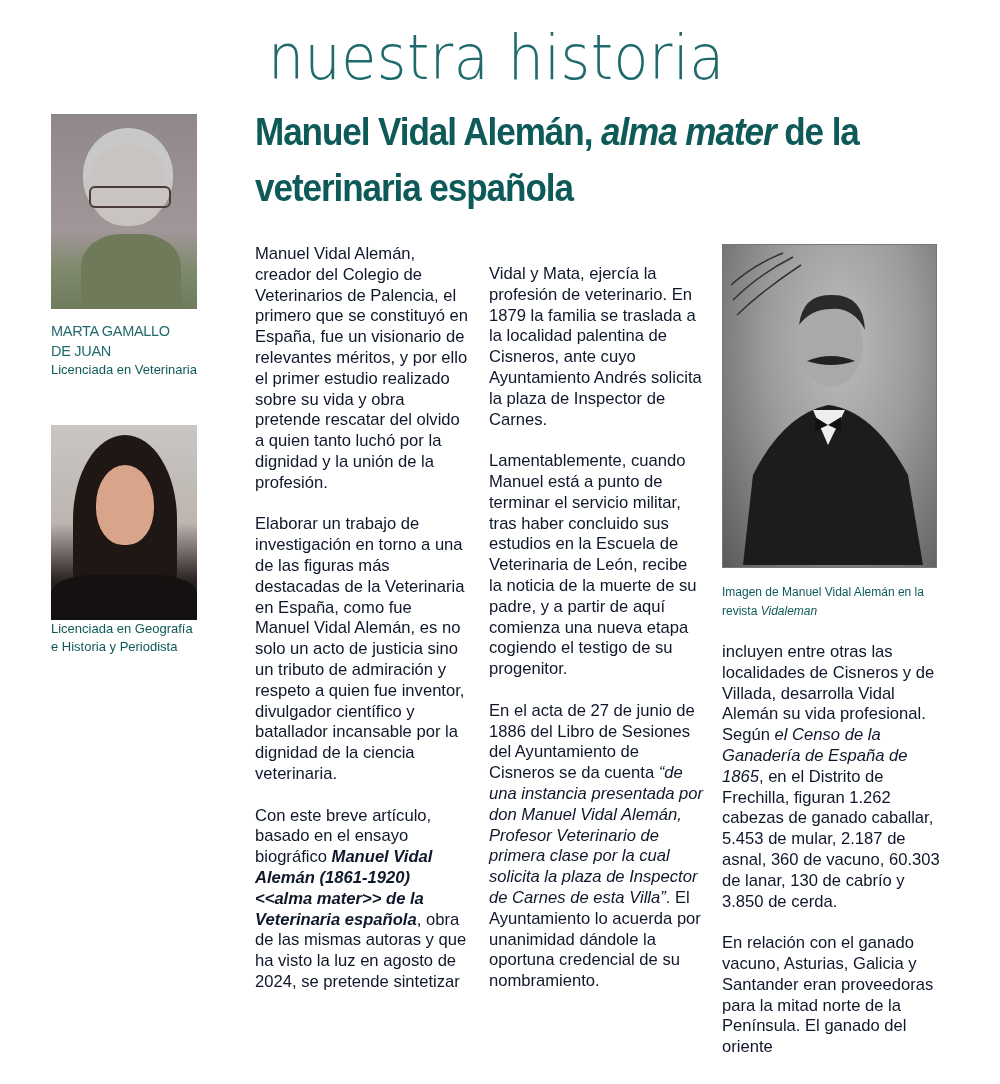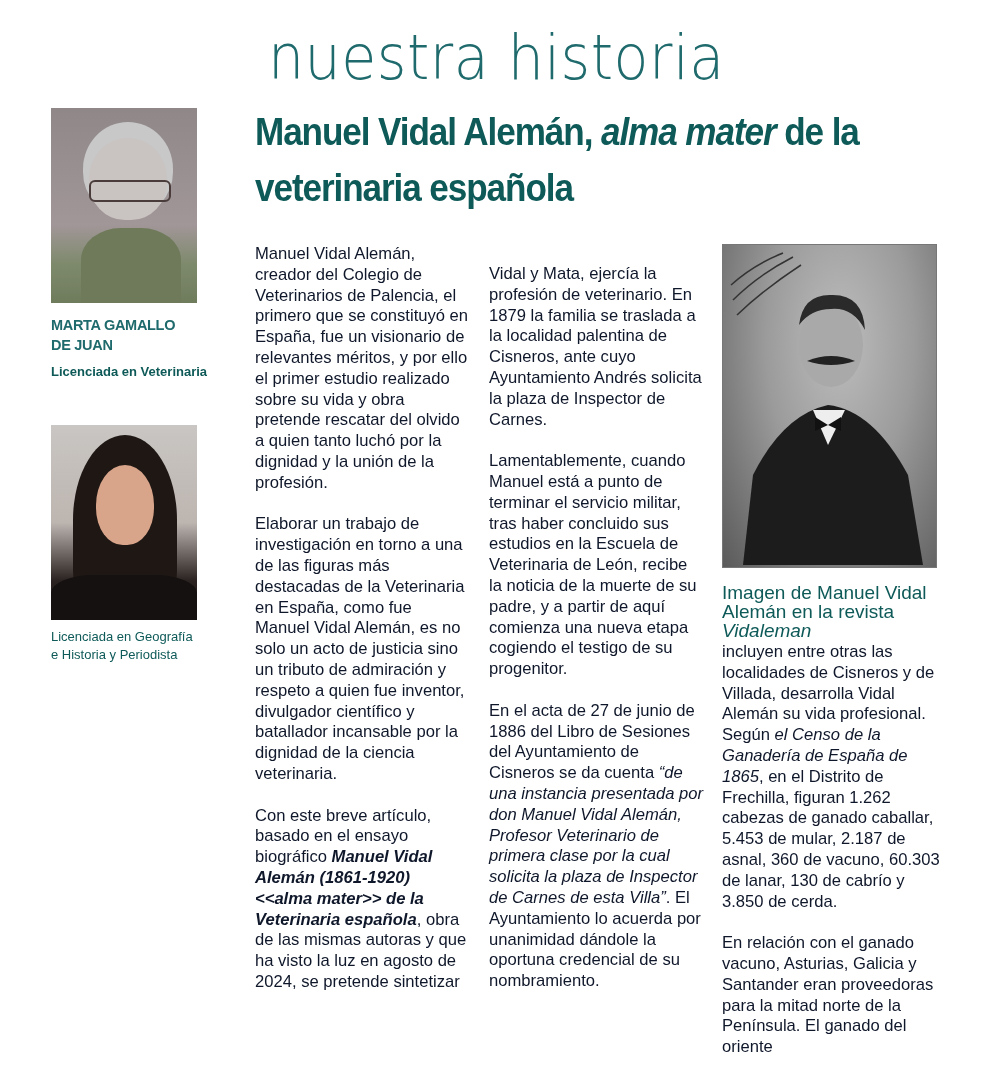--- a/index.html
+++ b/index.html
@@ -7,42 +7,42 @@
   .section-title { position:absolute; left:268px; top:18px; font-family:"DejaVu Sans", sans-serif; font-weight:200; font-size:62px; letter-spacing:0.5px; color:#1f6a6c; line-height:80px; transform:scaleX(0.92); transform-origin:left top; }
   .headline { position:absolute; left:255px; top:104px; width:700px; font-family:"Liberation Sans", sans-serif; font-weight:bold; font-size:39px; line-height:56px; color:#0e5a58; letter-spacing:-1.2px; transform:scaleX(0.9); transform-origin:left top; }
   .headline em { font-style:italic; }
 
   .author { position:absolute; left:51px; width:180px; }
   .photo { width:146px; height:195px; position:relative; overflow:hidden; }
   .photo-1 { background:linear-gradient(180deg,#8f8788 0%,#9b9294 40%,#a19698 60%,#7e8a6c 80%,#6f7c5c 100%); }
   .photo-2 { background:linear-gradient(180deg,#c9c6c3 0%,#bdb5b0 50%,#2a2220 80%,#1a1514 100%); }
   .face { position:absolute; border-radius:50% 50% 46% 46%; }
   .author-name { font-family:"Liberation Sans", sans-serif; font-size:14.5px; line-height:20px; color:#1f6a6c; margin-top:12px; letter-spacing:-0.3px; }
-  .author-role { font-size:13px; line-height:18px; color:#0e5a58; margin-top:8px; }
+  .author-role { font-size:13px; line-height:18px; color:#0e5a58; }
 
   .col { position:absolute; top:244px; width:215px; font-size:16.6px; line-height:20.8px; color:#0f172a; }
   .col p { margin:0 0 20.8px 0; }
   .col em { font-style:italic; }
   .col strong { font-weight:bold; }
   .col-1 { left:255px; }
   .col-2 { left:489px;margin-top:20px; }
   .col-3 { left:722px; top:642px; width:220px; }
 
   .portrait { position:absolute; left:722px; top:244px; width:213px; height:322px; background:radial-gradient(ellipse at 55% 30%, #bdbdbd 0%, #9b9b9b 45%, #5a5a5a 100%); border:1px solid #777; overflow:hidden; }
-  .caption { position:absolute; left:722px; top:583px; width:230px; font-size:19px; line-height:19px; color:#0e5a58; }
+  .caption { position:absolute; left:722px; top:583px; width:230px; font-size:12px; line-height:19px; color:#0e5a58; }
   .caption em { font-style:italic; }
 </style>
 </head>
 <body>
 
 <div class="section-title">nuestra historia</div>
 
 <h1 class="headline" style="margin:0;"><span>Manuel Vidal Alemán, </span><em>alma mater</em><span> de la veterinaria española</span></h1>
 
-<div class="author" style="top:108px;font-weight:bold;">
+<div class="author" style="top:114px;">
   <div class="photo photo-1">
     <div class="face" style="left:38px;top:30px;width:78px;height:82px;background:#c9c3c1;box-shadow:0 -10px 0 6px #c8c8c8;"></div>
     <div class="face" style="left:38px;top:72px;width:78px;height:18px;background:transparent;border:2px solid #4a3c3a;border-radius:6px;"></div>
     <div class="face" style="left:30px;top:120px;width:100px;height:80px;background:#6e7a5a;border-radius:40% 40% 0 0;"></div>
   </div>
   <div class="author-name">
     <div>MARTA GAMALLO</div>
     <div>DE JUAN</div>
   </div>
   <div class="author-role">

